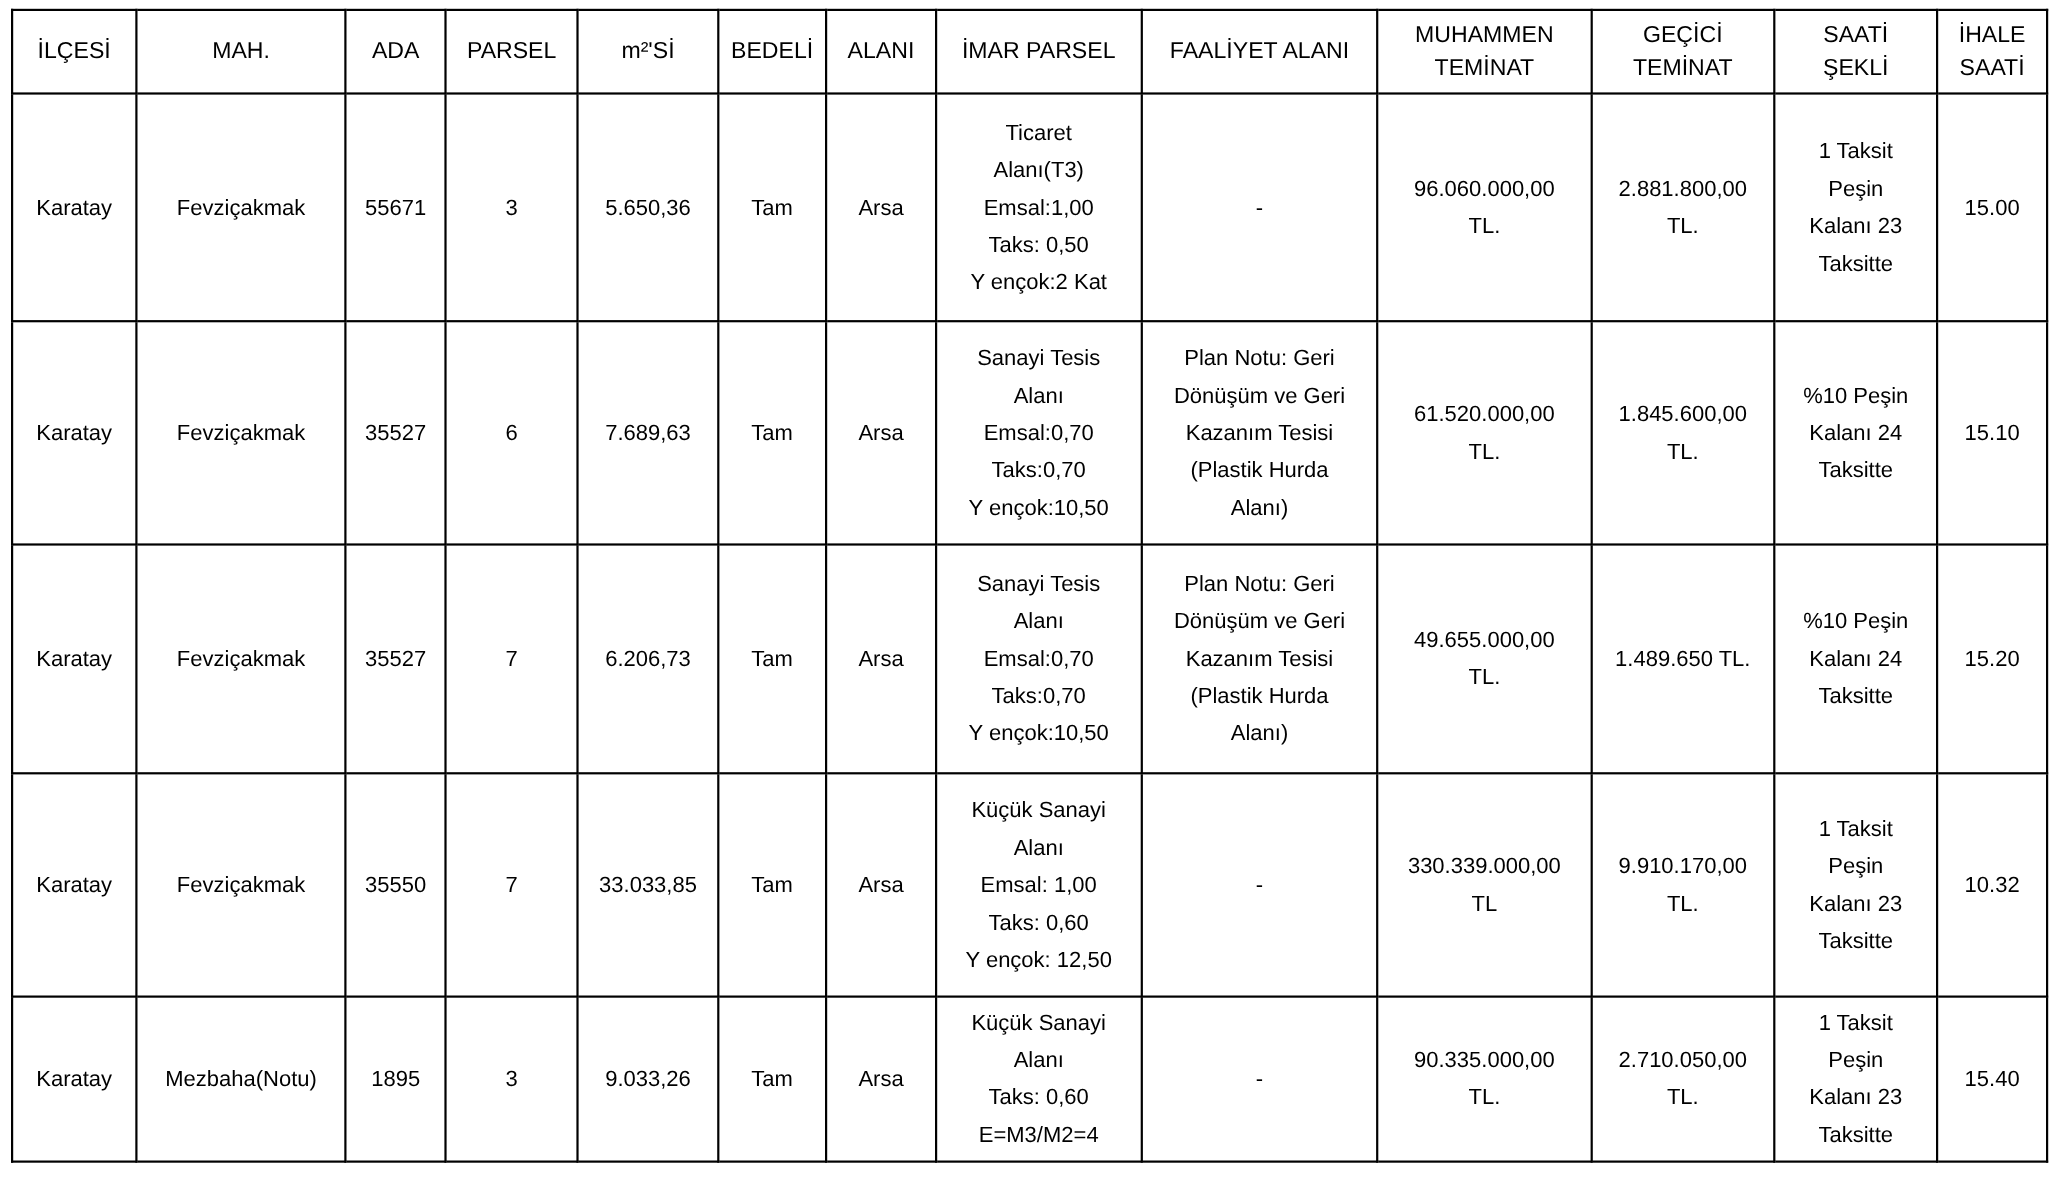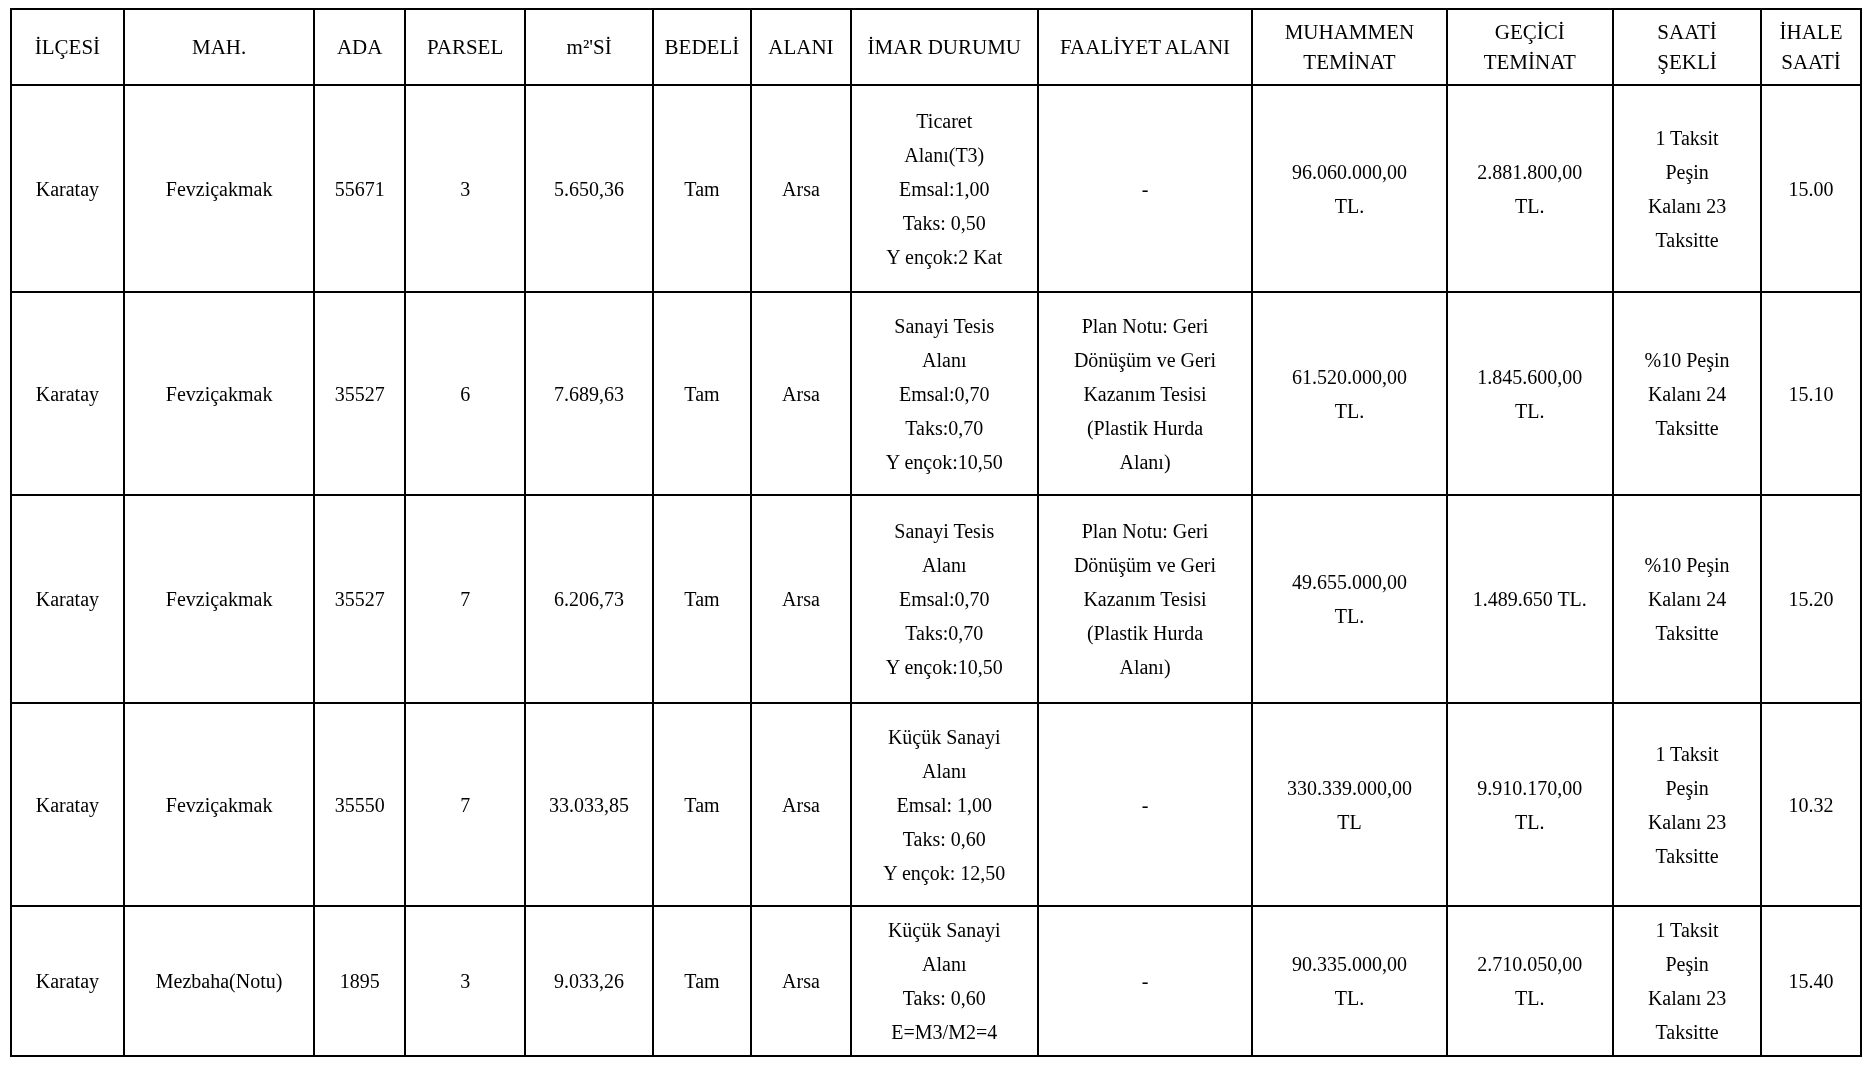--- a/index.html
+++ b/index.html
@@ -8,21 +8,20 @@
     background: #ffffff;
     font-family: "Liberation Sans", sans-serif;
     color: #000000;
   }
   .sheet {
     width: 1870px;
     height: 1076px;
     box-sizing: border-box;
     padding: 8px 8px 8px 10px;
     background: #ffffff;
-    font-family: Liberation Serif, serif;
   }
   table.auction-table {
     border-collapse: collapse;
     width: 1852px;
     table-layout: fixed;
     background: #ffffff;
   }
   table.auction-table th,
   table.auction-table td {
     border: 2px solid #000000;
@@ -71,21 +70,21 @@
     </colgroup>
     <thead>
       <tr>
         <th>İLÇESİ</th>
         <th>MAH.</th>
         <th>ADA</th>
         <th>PARSEL</th>
         <th>m²'Sİ</th>
         <th>BEDELİ</th>
         <th>ALANI</th>
-        <th>İMAR DURUMU</th>
+        <th>İMAR PARSEL</th>
         <th>FAALİYET ALANI</th>
         <th>MUHAMMEN
 TEMİNAT</th>
         <th>GEÇİCİ
 TEMİNAT</th>
         <th>SAATİ
 ŞEKLİ</th>
         <th>İHALE
 SAATİ</th>
       </tr>

